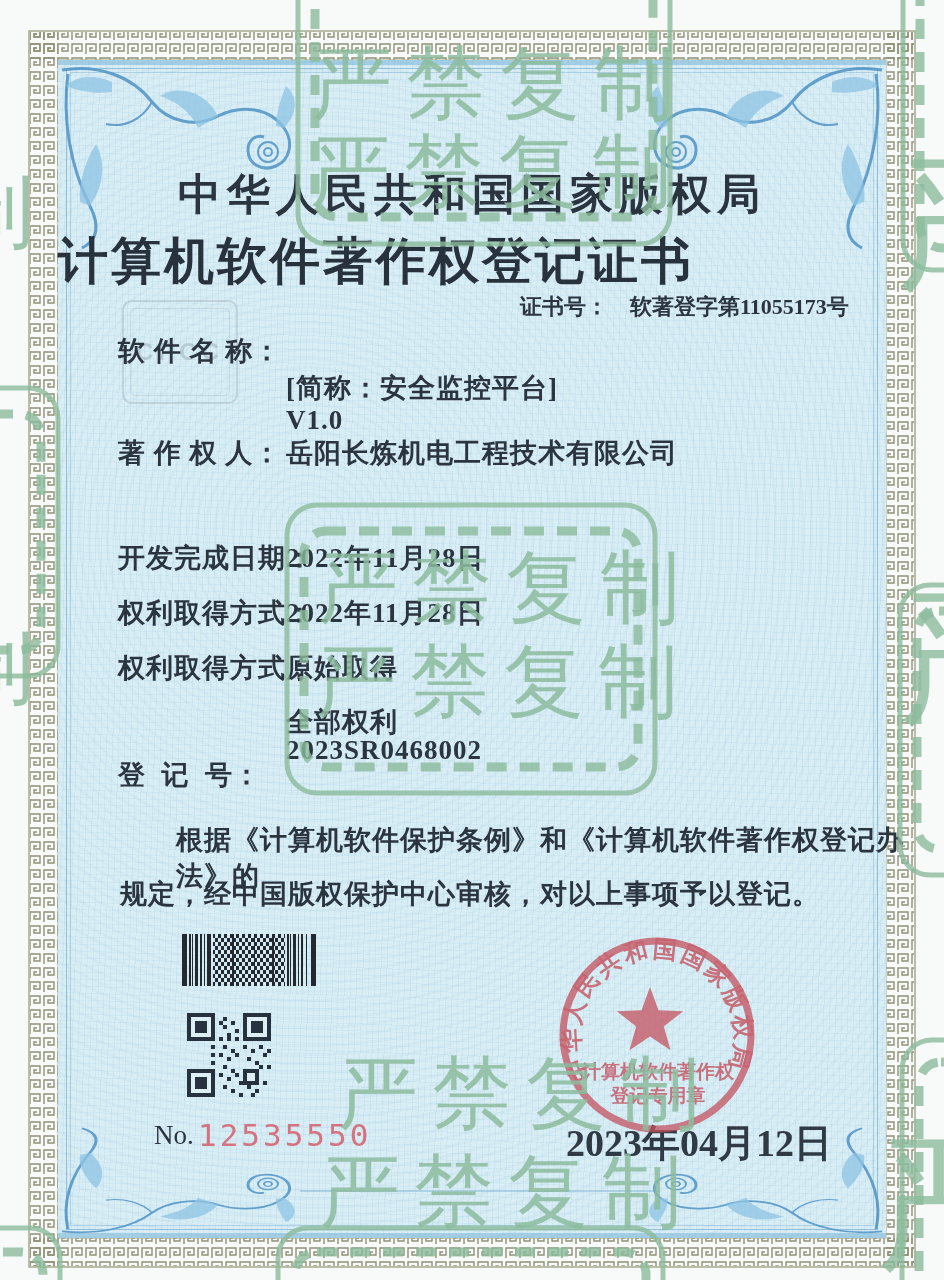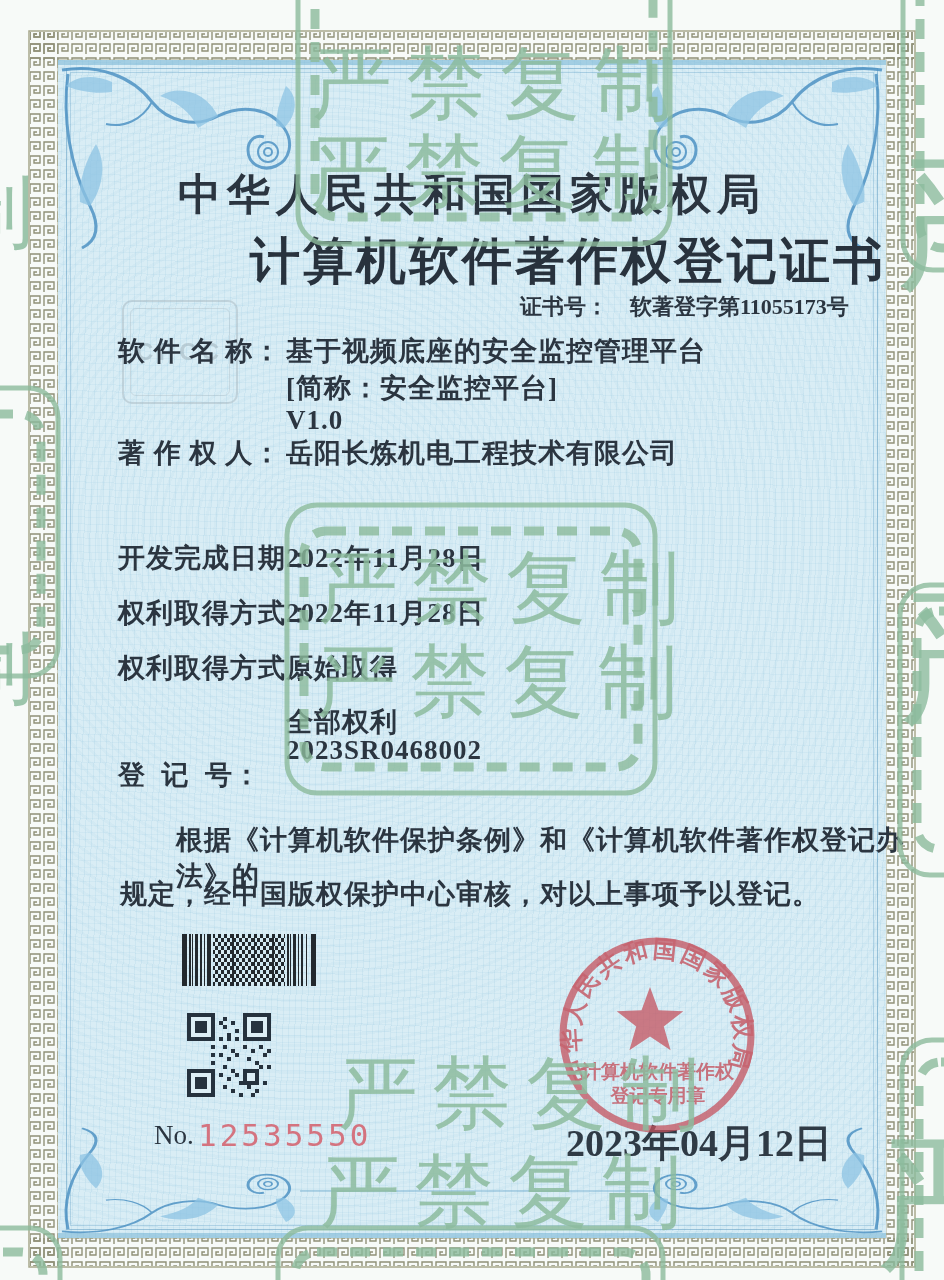--- a/index.html
+++ b/index.html
@@ -19,21 +19,21 @@
       repeating-linear-gradient(2deg, rgba(125,185,215,.10) 0 1px, transparent 1px 7px),
       repeating-radial-gradient(circle at 30% 40%, rgba(125,185,215,.07) 0 3px, transparent 3px 9px);
   }
   .innerframe{left:66px;top:68px;width:810px;height:1160px;border:1px solid rgba(70,140,185,.45);}
   .innerframe2{left:70px;top:72px;width:802px;height:1152px;border:1px solid rgba(70,140,185,.28);}
   .topstrip{left:58px;top:60px;width:828px;height:5px;background:rgba(110,175,210,.5);}
   .botstrip{left:58px;top:1233px;width:828px;height:5px;background:rgba(110,175,210,.5);}
   .botline{left:300px;top:1190px;width:360px;height:2px;background:rgba(110,170,205,.4);}
   
   .issuer{left:58px;top:166px;width:828px;text-align:center;font-size:43px;font-weight:700;letter-spacing:6px;color:#2b3540;}
-  .title{left:58px;top:228px;width:828px;text-align:right;font-size:50px;font-weight:700;letter-spacing:3px;color:#28323d;}
+  .title{left:58px;top:228px;width:828px;text-align:left;font-size:50px;font-weight:700;letter-spacing:3px;color:#28323d;}
   .certline{left:520px;top:292px;font-size:22px;font-weight:700;color:#2b3540;}
   .certline .gap{display:inline-block;width:22px;}
   .row{font-size:27px;font-weight:700;color:#2b3540;white-space:pre;}
   .lbl{position:absolute;left:118px;letter-spacing:1px;}
   .val{position:absolute;left:286px;letter-spacing:1px;}
   .stmt{font-size:27px;font-weight:700;color:#2b3540;letter-spacing:1px;}
   .serial-label{left:154px;top:1120px;font-size:27px;color:#2b3540;}
   .serial-num{left:198px;top:1117px;font-size:31px;color:#d4737f;letter-spacing:3px;font-family:"DejaVu Sans Mono",monospace;}
   .issue-date{left:566px;top:1118px;font-size:38px;font-weight:700;color:#2f3a45;}
   
@@ -144,21 +144,20 @@
   </div>
 
   <div class="abs issuer">中华人民共和国国家版权局</div>
   <div class="abs title">计算机软件著作权登记证书</div>
   <div class="abs certline">
     <span>证书号：</span><span class="gap"></span><span>软著登字第11055173号</span>
   </div>
 
   <div class="row">
     <span class="lbl abs" style="top:333px">软 件 名 称：</span>
-    <span class="val abs" style="top:333px">基于视频底座的安全监控管理平台</span>
     <span class="val abs" style="top:370px">[简称：安全监控平台]</span>
     <span class="val abs" style="top:405px">V1.0</span>
   </div>
   <div class="row">
     <span class="lbl abs" style="top:435px">著 作 权 人：</span>
     <span class="val abs" style="top:435px">岳阳长炼机电工程技术有限公司</span>
   </div>
   <div class="row">
     <span class="lbl abs" style="top:540px">开发完成日期：</span>
     <span class="val abs" style="top:540px">2022年11月28日</span>

